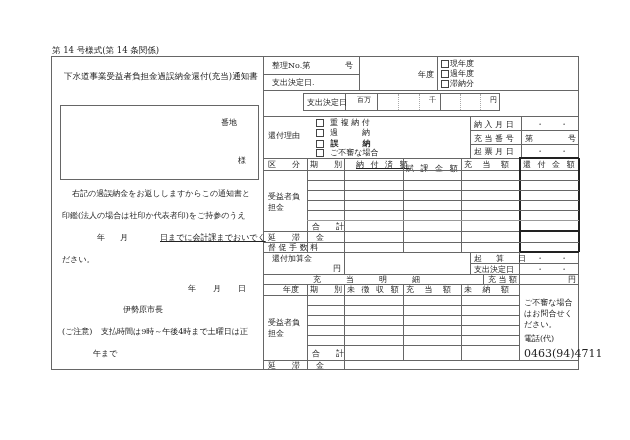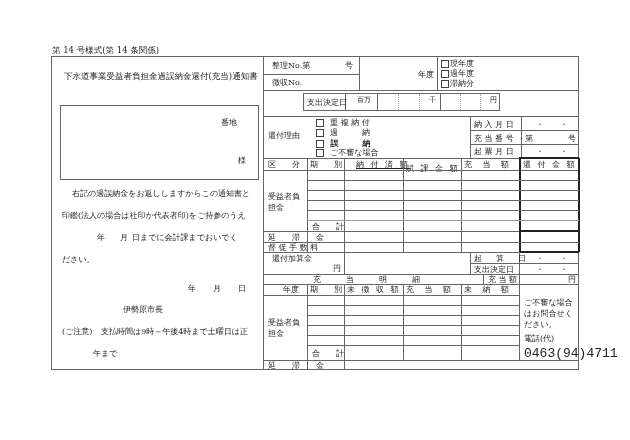--- a/index.html
+++ b/index.html
@@ -27,39 +27,39 @@
 <div class="t" style="left:64px;top:71px;font-size:8.5px;">下水道事業受益者負担金過誤納金還付(充当)通知書</div>
 
 <div class="box" style="left:60px;top:105px;width:199px;height:75px;"></div>
 <div class="t" style="left:221px;top:118px;">番地</div>
 <div class="t" style="left:238px;top:156px;">様</div>
 
 <div class="t" style="left:72px;top:189px;">右記の過誤納金をお返ししますからこの通知書と</div>
 <div class="t" style="left:62px;top:211px;text-align:center;">印鑑(法人の場合は社印か代表者印)をご持参のうえ</div>
 <div class="t" style="left:97px;top:233px;">年</div>
 <div class="t" style="left:120px;top:233px;">月</div>
-<div class="t" style="left:132px;top:233px;">日までに会計課までおいでく</div>
+<div class="t" style="left:160px;top:233px;text-decoration:underline;">日までに会計課までおいでく</div>
 <div class="t" style="left:62px;top:255px;">ださい。</div>
 
 <div class="t" style="left:188px;top:284px;">年</div>
 <div class="t" style="left:213px;top:284px;">月</div>
 <div class="t" style="left:238px;top:284px;">日</div>
 <div class="t" style="left:123px;top:305px;">伊勢原市長</div>
 <div class="t" style="left:62px;top:327px;">(ご注意)</div>
 <div class="t" style="left:101px;top:327px;text-align:center;">支払時間は9時～午後4時まで土曜日は正</div>
 <div class="t" style="left:93px;top:349px;">午まで</div>
 
 <div class="hl" style="left:263px;top:74px;width:96px;"></div>
 <div class="vl" style="left:359px;top:56px;height:34px;"></div>
 <div class="vl" style="left:437px;top:56px;height:34px;"></div>
 <div class="hl" style="left:263px;top:90px;width:316px;"></div>
 
 <div class="t" style="left:272px;top:61px;">整理No.第</div>
 <div class="t" style="left:345px;top:61px;">号</div>
-<div class="t" style="left:272px;top:78px;">徴収No.</div>
+<div class="t" style="left:272px;top:78px;">支出決定日.</div>
 <div class="t" style="left:418px;top:70px;">年度</div>
 
 <div class="t" style="left:441px;top:59px;"><span class="cb"></span><span>現年度</span></div>
 <div class="t" style="left:441px;top:69px;"><span class="cb"></span><span>過年度</span></div>
 <div class="t" style="left:441px;top:79px;"><span class="cb"></span><span>滞納分</span></div>
 
 <div class="box" style="left:303px;top:93px;width:197px;height:18px;"></div>
 <div class="vl" style="left:345px;top:93px;height:18px;"></div>
 <div class="vl" style="left:377px;top:93px;height:18px;"></div>
 <div class="dot-v" style="left:398px;top:94px;height:16px;"></div>
@@ -163,13 +163,13 @@
 <div class="hl" style="left:307px;top:345px;width:212px;"></div>
 <div class="t" style="left:268px;top:317px;line-height:11px;white-space:normal;width:38px;">受益者負担金</div>
 <div class="t" style="left:312px;top:349px;">合　　計</div>
 <div class="hl" style="left:263px;top:360px;width:316px;"></div>
 <div class="t" style="left:268px;top:361px;">延　　滞　　金</div>
 
 <div class="t" style="left:524px;top:298px;">ご不審な場合</div>
 <div class="t" style="left:524px;top:309px;">はお問合せく</div>
 <div class="t" style="left:524px;top:320px;">ださい。</div>
 <div class="t" style="left:524px;top:334px;">電話(代)</div>
-<div class="t" style="left:524px;top:349px;font-size:13px;font-family:Liberation Mono, monospace;">0463(94)4711</div>
+<div class="t" style="left:524px;top:349px;font-size:11px;">0463(94)4711</div>
 
 </body></html>

